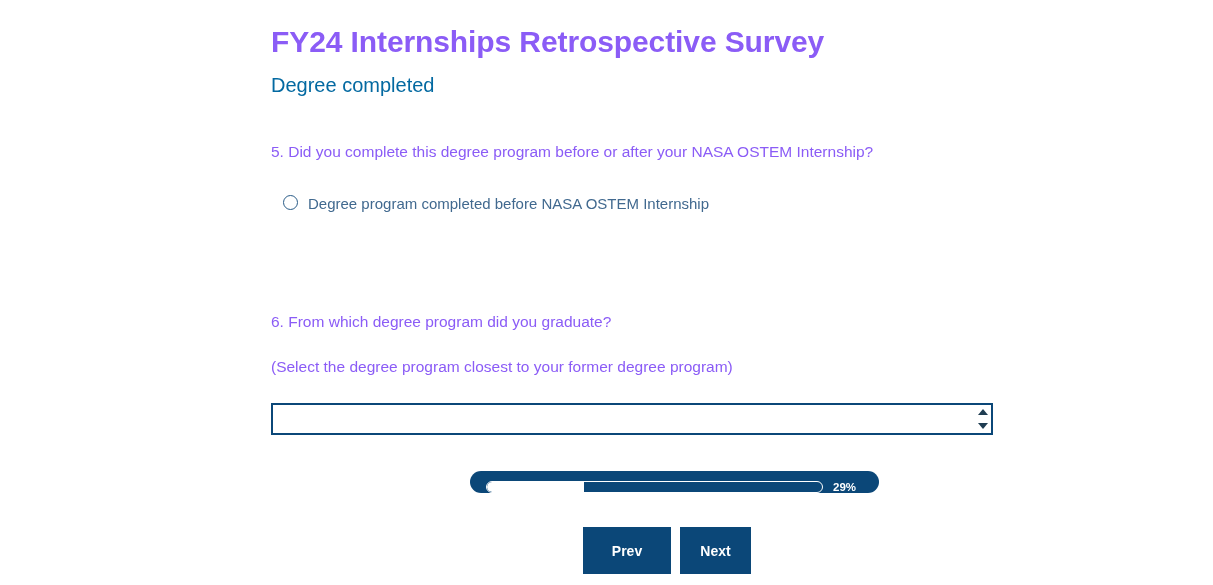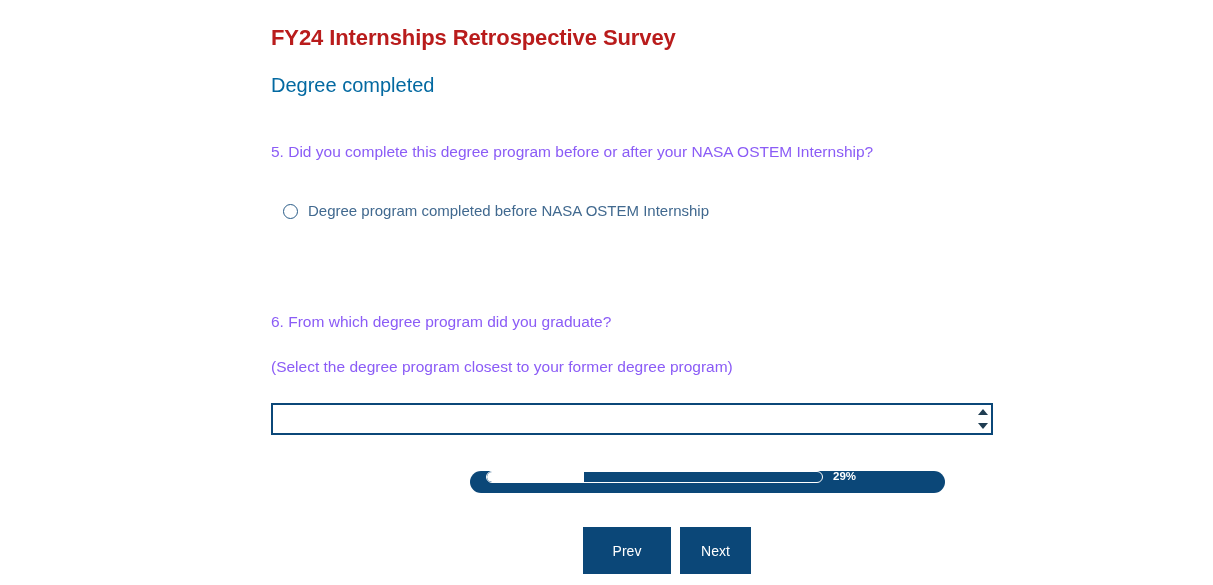--- a/index.html
+++ b/index.html
@@ -21,23 +21,23 @@
     left: 0;
     top: 0;
     width: 1213px;
     height: 585px;
   }
 
   .survey-title {
     position: absolute;
     left: 271px;
     top: 25px;
-    font-size: 22px;
+    font-size: 30px;
     font-weight: bold;
-    color: #b91c1c;
+    color: #8b5cf6;
     letter-spacing: -0.1px;
     white-space: nowrap;
   }
 
   .section-heading {
     position: absolute;
     left: 271px;
     top: 74px;
     font-size: 20px;
     font-weight: 400;
@@ -58,21 +58,21 @@
   .q6-hint { left: 271px; top: 358px; }
 
   .options {
     position: absolute;
     left: 283px;
     top: 195px;
   }
 
   .option-row {
     display: flex;
-    align-items: flex-end;
+    align-items: flex-start;
     height: 24px;
     margin-bottom: 19px;
   }
 
   .radio {
     width: 15px;
     height: 15px;
     border: 1.6px solid #2a5c88;
     border-radius: 50%;
     background: #ffffff;
@@ -128,26 +128,26 @@
   }
   .select-arrows .tri-down {
     bottom: 0;
     border-top: 6.5px solid #1f3d52;
   }
 
   .progress-wrap {
     position: absolute;
     left: 470px;
     top: 471px;
-    width: 475px;
+    width: 409px;
     height: 22px;
     background: #0b4778;
     border-radius: 11px;
     display: flex;
-    align-items: flex-start;
+    align-items: flex-end;
   }
 
   .progress-track {
     position: relative;
     margin-left: 16px;
     width: 337px;
     height: 12px;
     border: 1.5px solid #ffffff;
     border-radius: 6px;
     box-sizing: border-box;
@@ -179,21 +179,21 @@
     gap: 9px;
   }
 
   .nav-button {
     background: #0b4778;
     color: #ffffff;
     border: none;
     border-radius: 0;
     font-family: "Liberation Sans", sans-serif;
     font-size: 14px;
-    font-weight: normal;
+    font-weight: bold;
     cursor: pointer;
     height: 47px;
     padding: 0;
     outline: none;
   }
   .btn-prev { width: 88px; }
   .btn-next { width: 71px; }
 </style>
 </head>
 <body>

